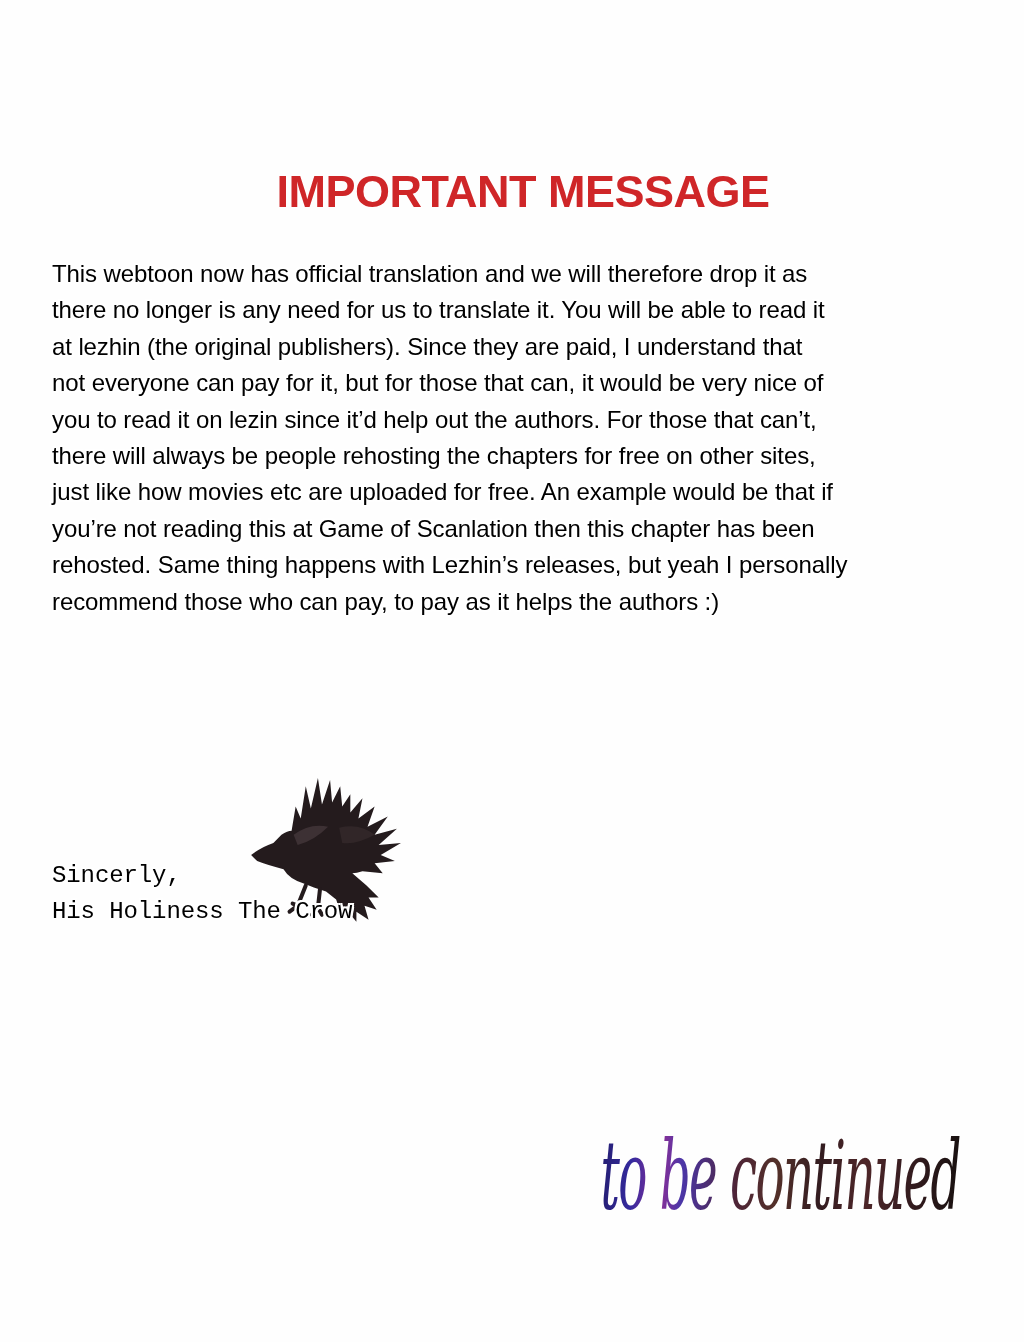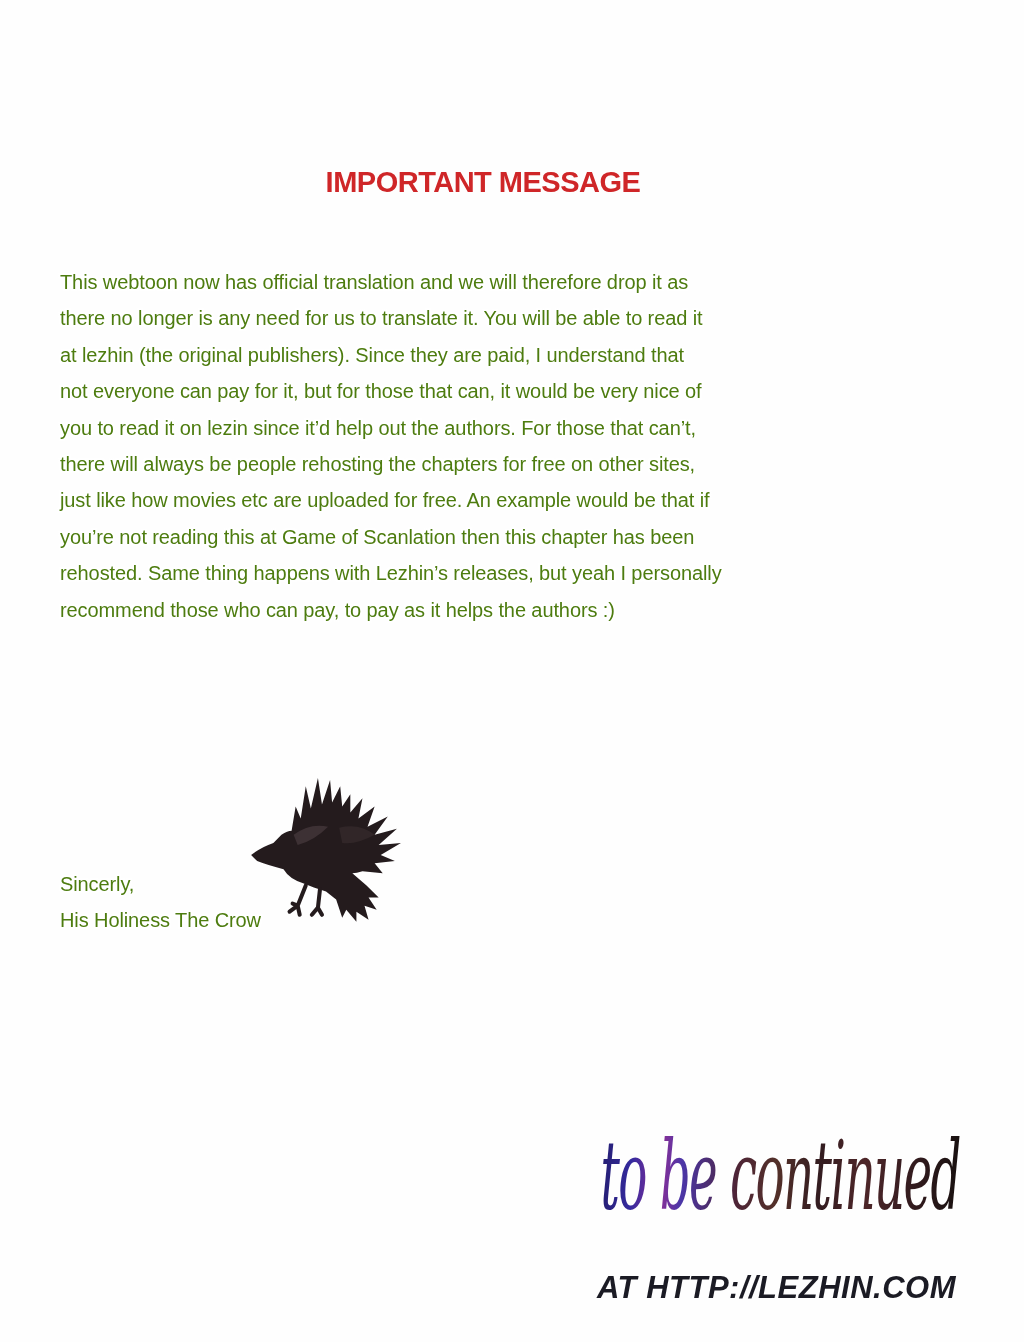--- a/index.html
+++ b/index.html
@@ -6,38 +6,39 @@
   .page {
     position:relative;
     width:1024px; height:1342px;
     background:#fefefe;
     overflow:hidden;
     font-family:"Liberation Sans", sans-serif;
   }
   .heading {
     position:absolute; top:166px; left:0; width:966px; margin:0;
     text-align:center;
-    font-size:29px; font-weight:600; letter-spacing:-0.5px;
+    font-size:45px; font-weight:600; letter-spacing:-0.5px;
     color:#cf2628;
+    padding-left:40px;
   }
   .para {
-    position:absolute; left:48px; width:912px; margin:12px;
-    font-size:20px; line-height:36.4px; letter-spacing:-0.1px;
-    color:#4d7c0f;
+    position:absolute; left:48px; width:912px; margin:4px;
+    font-size:24px; line-height:36.4px; letter-spacing:-0.1px;
+    color:#000000;
     white-space:pre-line;
     z-index:2;
     
     text-shadow:
       -2px -2px 0 #fff, 2px -2px 0 #fff, -2px 2px 0 #fff, 2px 2px 0 #fff,
       0 -2px 0 #fff, 0 2px 0 #fff, -2px 0 0 #fff, 2px 0 0 #fff;
   }
   .p1  { top:252px; }
   .p2  { top:646px; }
   .p3  { top:756px; }
-  .sig { top:854px; }
+  .sig { top:854px;font-family:Liberation Mono, monospace; }
   .crow {
     position:absolute; left:243px; top:770px;
     width:162px; height:166px;
     z-index:1;
   }
   .tbc {
     position:absolute; top:1124px; right:64px;
     display:inline-block;
     font-family:"DejaVu Serif", serif;
     font-style:italic;
@@ -98,15 +99,14 @@
       <path d="M76,116 L74,134 M74,134 L68,141 M74,134 L78,141"></path>
     </g>
   </svg>
 
 
   <p class="para sig">Sincerly,
 His Holiness The Crow</p>
 
   <div class="tbc">to be continued</div>
 
-  <div class="lezhin">AT HTTP://LEZHIN.COM</div>
 
 </div>
 
 </body></html>

